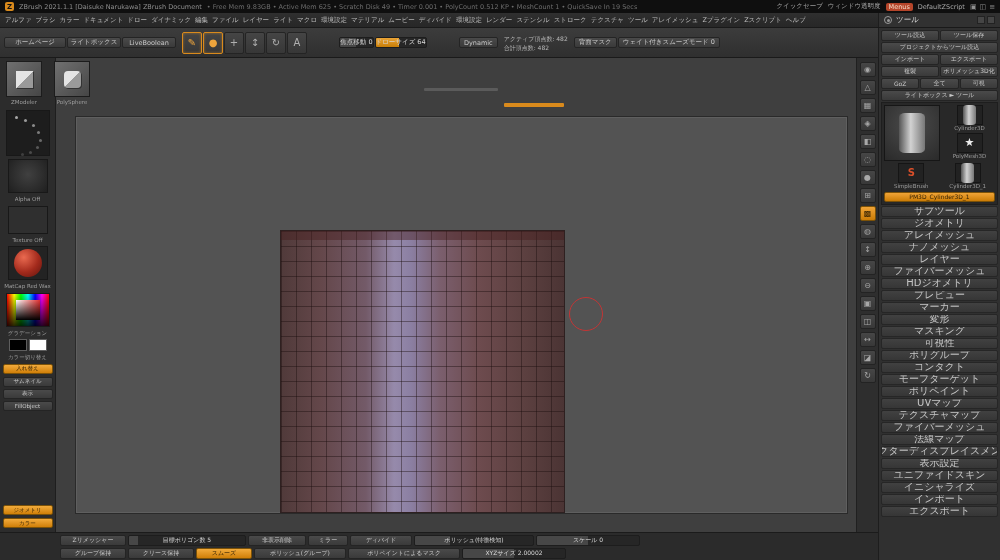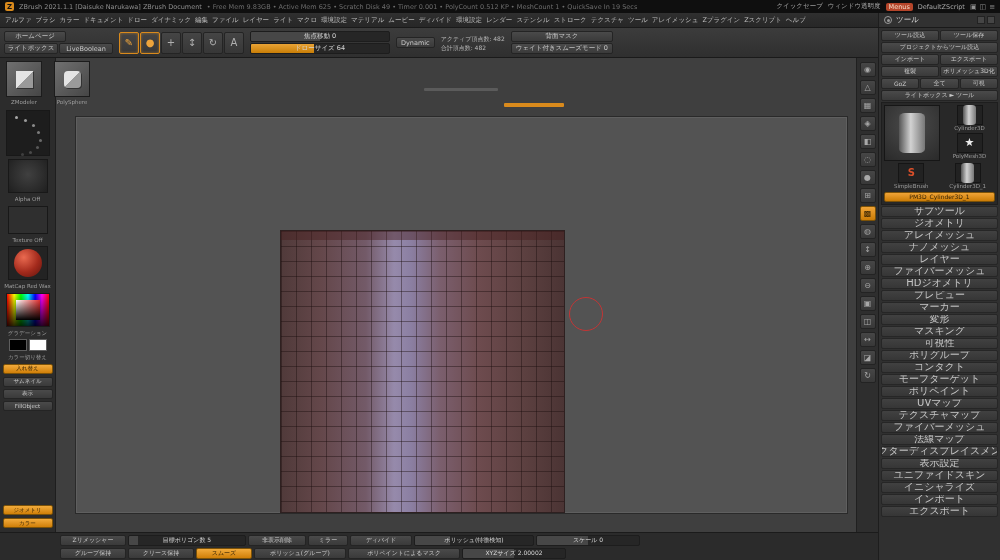--- a/index.html
+++ b/index.html
@@ -22,21 +22,21 @@
 .rp-cap{width:122px;flex:0 0 122px;display:flex;align-items:center;gap:4px;padding:0 5px;font-size:7.5px;color:#dcdcdc;background:#313131;border-left:1px solid #1d1d1d}
 .gear{width:8px;height:8px;border:1.5px solid #9a9a9a;border-radius:50%;position:relative;flex:0 0 auto}
 .gear::after{content:"";position:absolute;inset:1.5px;background:#9a9a9a;border-radius:50%}
 .rp-cap .caps{margin-left:auto;display:flex;gap:2px}
 .mini-ic{width:8px;height:8px;background:#454545;border:1px solid #222}
 
 .main{flex:1;display:flex;min-height:0}
 .left-col{flex:1;display:flex;flex-direction:column;min-width:0}
 
 .shelf{height:30px;flex:0 0 30px;background:linear-gradient(#3c3c3c,#2f2f2f);border-bottom:1px solid #1a1a1a;display:flex;align-items:center;gap:6px;padding:2px 4px;overflow:hidden;white-space:nowrap}
-.sh-col{display:flex;flex-direction:column;gap:1px;justify-content:center}
+.sh-col{display:flex;flex-direction:row;gap:1px;justify-content:center}
 .sh-row{display:flex;gap:1px;align-items:center}
 .btn{height:11px;background:linear-gradient(#4a4a4a,#3a3a3a);border:1px solid #242424;border-radius:2px;color:#c9c9c9;font-size:6.5px;display:inline-flex;align-items:center;justify-content:center;padding:0 4px;white-space:nowrap;overflow:hidden}
 .btn.orange{background:linear-gradient(#f2ab3c,#d07f08);color:#2e1d02;border-color:#7c5208}
 .ic-btn{width:20px;height:22px;flex:0 0 auto;background:linear-gradient(#454545,#373737);border:1px solid #242424;border-radius:2px;color:#b0b0b0;font-size:10px;display:flex;align-items:center;justify-content:center}
 .ic-btn.active{border-color:#d98a1c;color:#eda43c;box-shadow:inset 0 0 3px rgba(233,150,30,.5)}
 .slider{position:relative;height:11px;background:#262626;border:1px solid #1d1d1d;border-radius:2px;overflow:hidden;display:flex;align-items:center;justify-content:center;font-size:6.5px;color:#d8d8d8}
 .slider .fill{position:absolute;left:0;top:0;bottom:0;background:linear-gradient(#e9a335,#c87e07)}
 .slider.dark .fill{background:#474747}
 .slider .lbl{position:relative;z-index:1}
 .sh-stats{display:flex;flex-direction:column;justify-content:center;font-size:6px;color:#b8b8b8;line-height:1.5}

